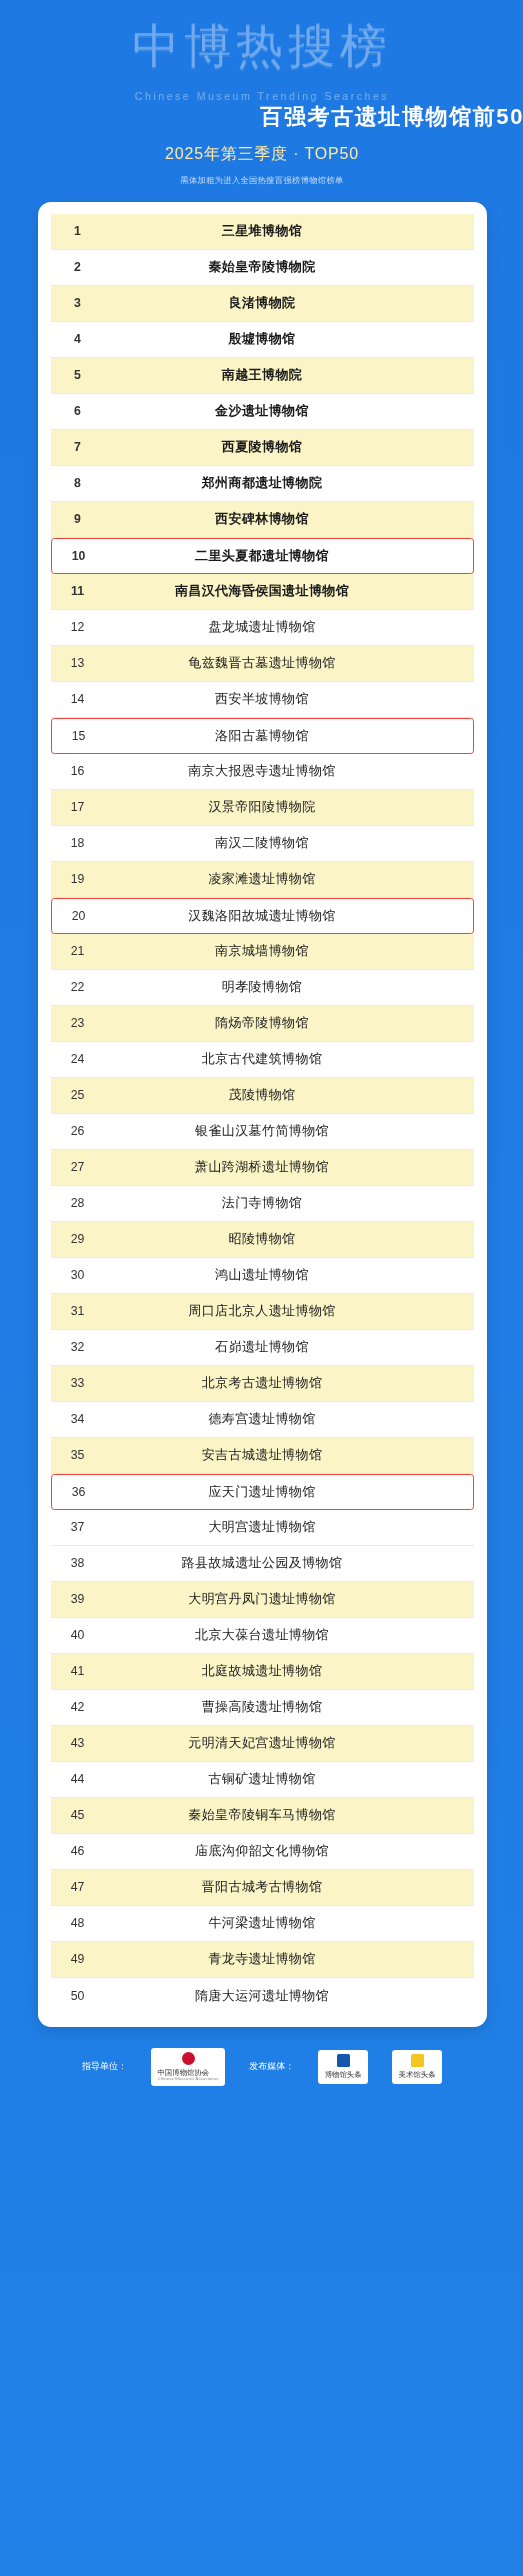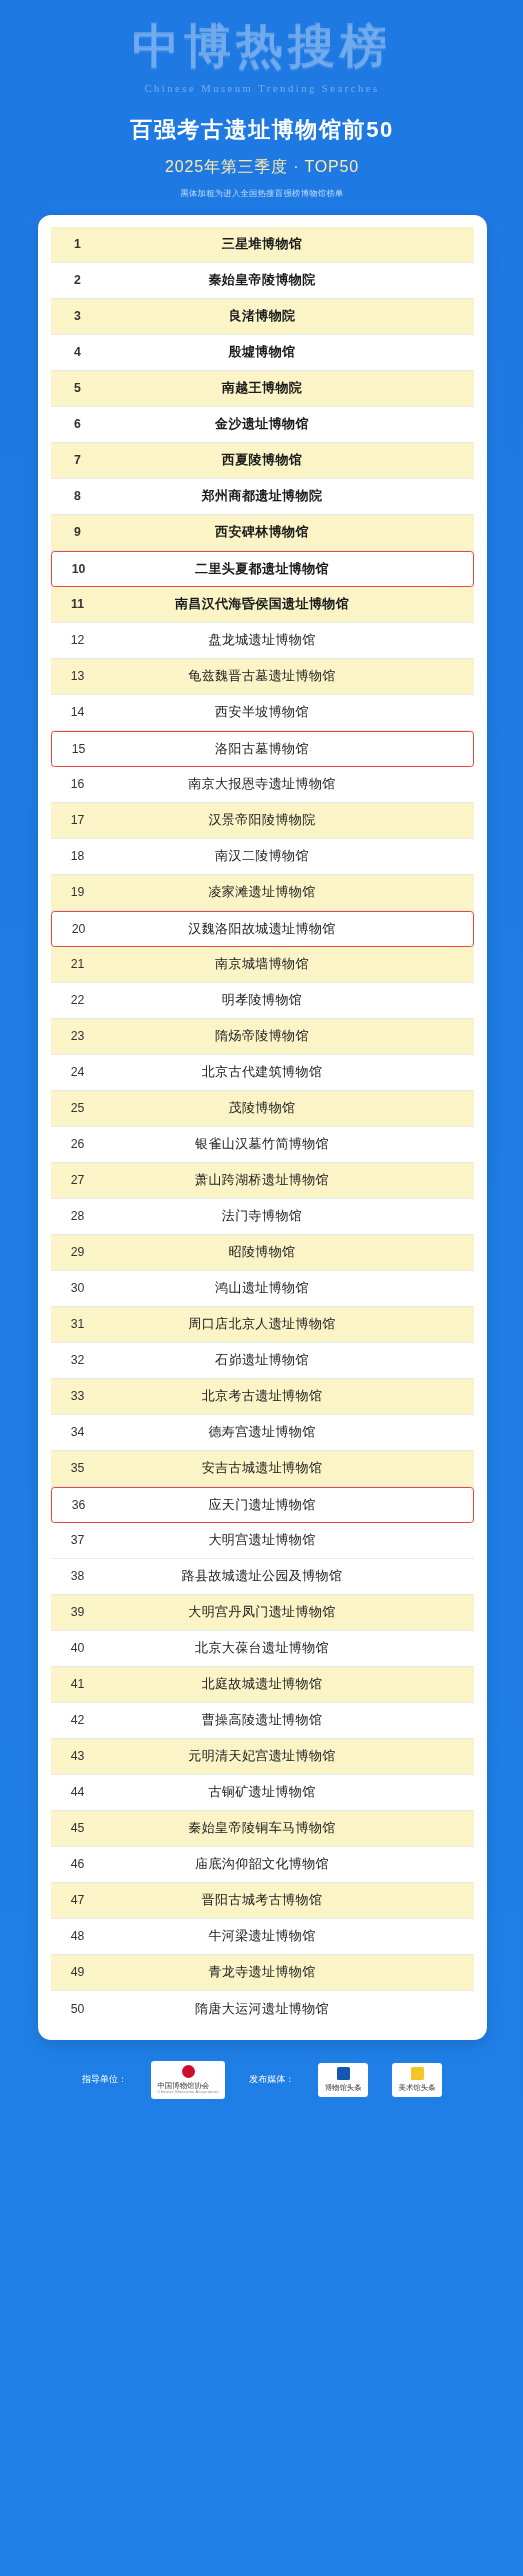--- a/index.html
+++ b/index.html
@@ -17,39 +17,39 @@
     box-sizing:border-box;
     overflow:hidden;
   }
   
   .masthead{
     padding-top:21px;
     text-align:center;
   }
   .brand-title{
     font-size:47px;
-    font-weight:bold;
+    font-weight:normal;
     letter-spacing:4.9px;
     color:rgba(255,255,255,0.30);
     line-height:1.05;
     text-shadow:0 1.6px 0 rgba(255,255,255,0.10);
   }
   .brand-sub{
-    margin-top:13px;
+    margin-top:20px;
     font-size:10.6px;
     letter-spacing:2.5px;
     color:rgba(255,255,255,0.38);
-    font-family:Liberation Serif, serif;
+    font-family:Liberation Sans, sans-serif;
   }
   .main-title{
-    margin-top:21px;
     font-size:22px;
     font-weight:bold;
     color:#ffffff;
     letter-spacing:1.6px;
+    text-align:right;
   }
   .sub-title{
     margin-top:11.5px;
     font-size:16px;
     color:#ffe9a8;
     letter-spacing:0.8px;
   }
   .note{
     margin-top:9.8px;
     font-size:8.2px;

